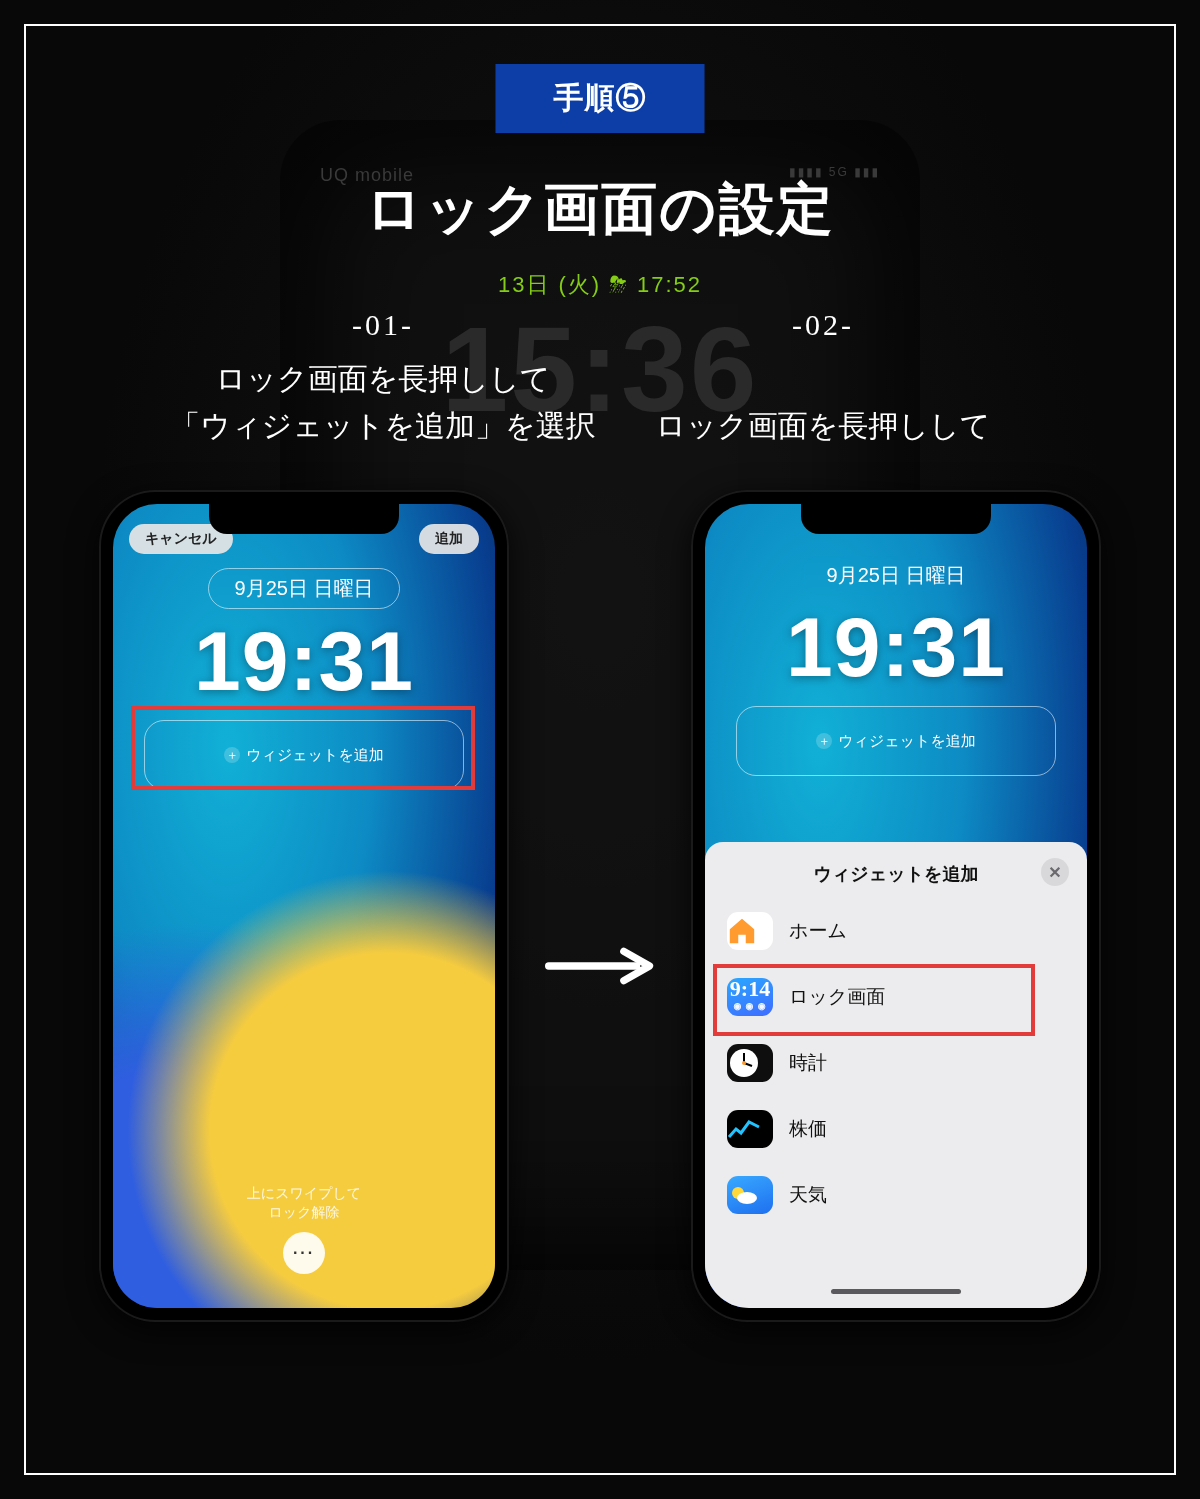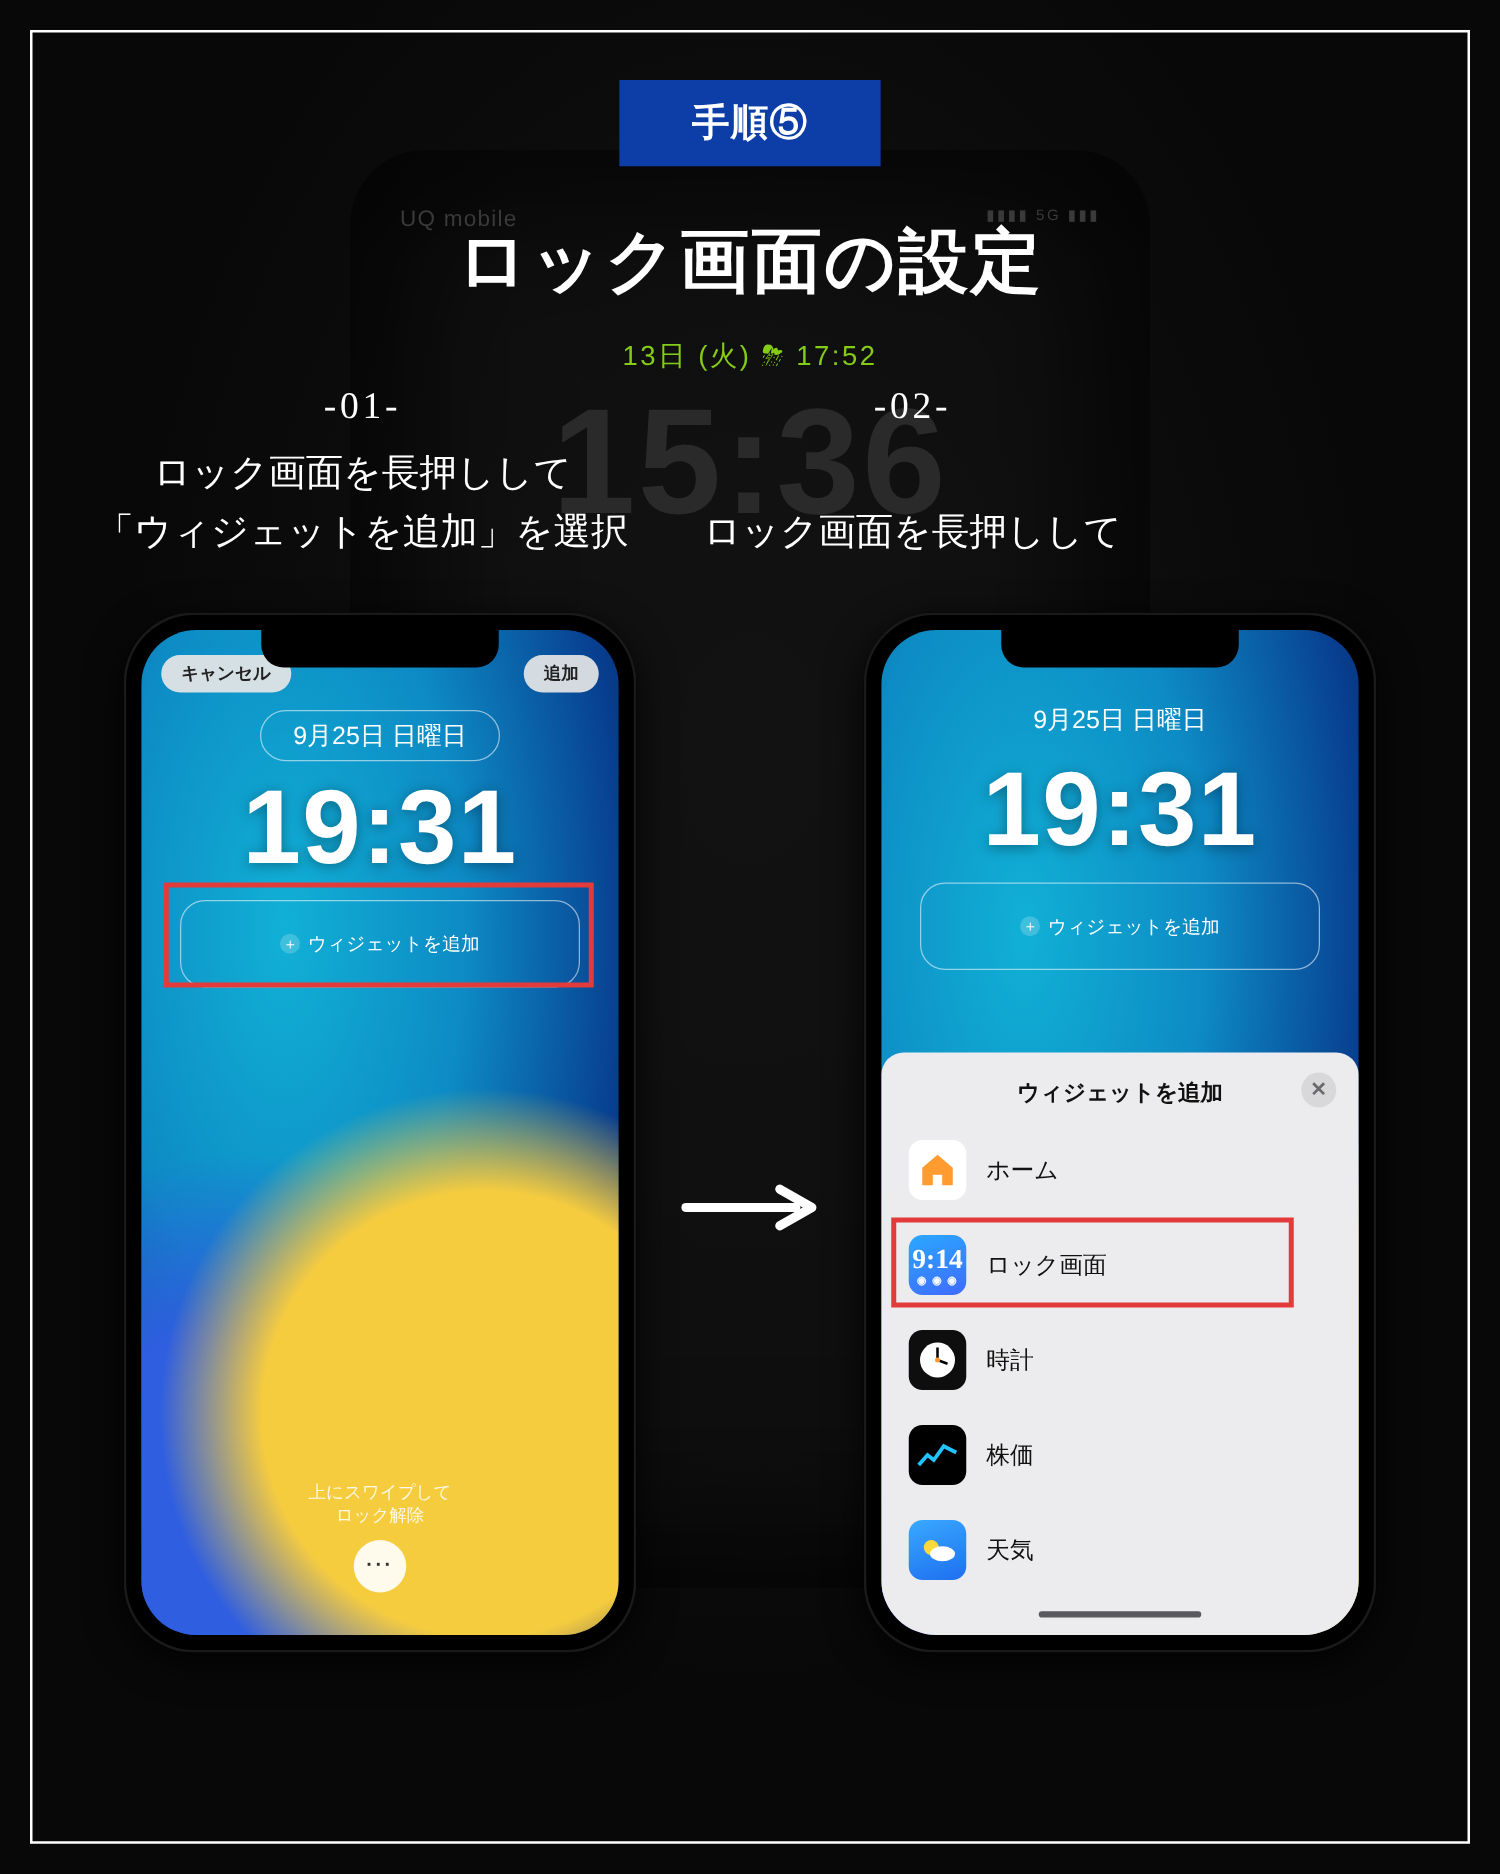--- a/index.html
+++ b/index.html
@@ -64,22 +64,22 @@
   .title {
     position: absolute; top: 172px; left: 50%; transform: translateX(-50%);
     font-size: 56px; font-weight: 800;
     letter-spacing: 2px;
     text-align: center;
     width: 100%;
   }
 
   
   .captions {
-    position: absolute; top: 308px; left: 0; right: 0;
-    display: flex; justify-content: flex-start;
+    position: absolute; top: 308px; left: 16px; right: 0;
+    display: flex; justify-content: center;
     padding: 0 80px 0 70px;
   }
   .caption-col { width: 440px; text-align: center; }
   .caption-num {
     font-size: 30px; letter-spacing: 3px; margin-bottom: 14px;
     font-family: "Comic Sans MS", "Bradley Hand", cursive;
   }
   .caption-text {
     font-size: 30px; line-height: 1.55;
     font-family: "Yu Mincho", "Hiragino Mincho ProN", serif;
@@ -225,22 +225,22 @@
     font-size: 16px; font-weight: 700;
   }
   .sheet-list { display: flex; flex-direction: column; gap: 4px; }
   .sheet-item {
     display: flex; align-items: center; gap: 16px;
     padding: 12px 10px;
     border-radius: 12px;
     font-family: Liberation Serif, serif;
   }
   .sheet-item .icon {
-    width: 46px; height: 48px; border-radius: 11px;
-    display: flex; align-items: center; justify-content: center;
+    width: 46px; height: 38px; border-radius: 11px;
+    display: flex; align-items: center; 
     font-size: 22px; color: #fff;
     flex: 0 0 46px;
   }
   .icon-home    { background: #fff; }
   .icon-home svg{ width: 30px; height: 30px; }
   .icon-lock    { background: linear-gradient(160deg,#2aa8ff,#3f6bff); font-size: 13px; font-weight:700;
                   flex-direction: column; line-height: 1; }
   .icon-lock .sub { font-size: 9px; opacity:.95; margin-top:2px; letter-spacing:1px;}
   .icon-stocks  { background: #000; }
   .icon-stocks svg{ width: 34px; height: 24px; }

